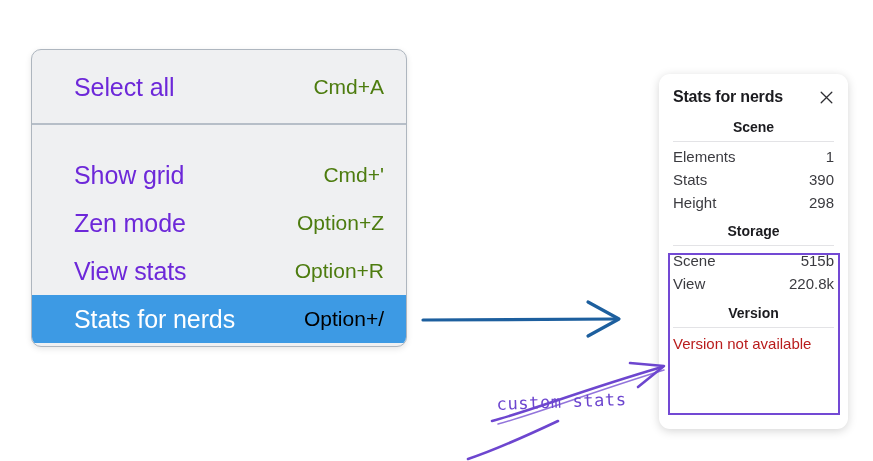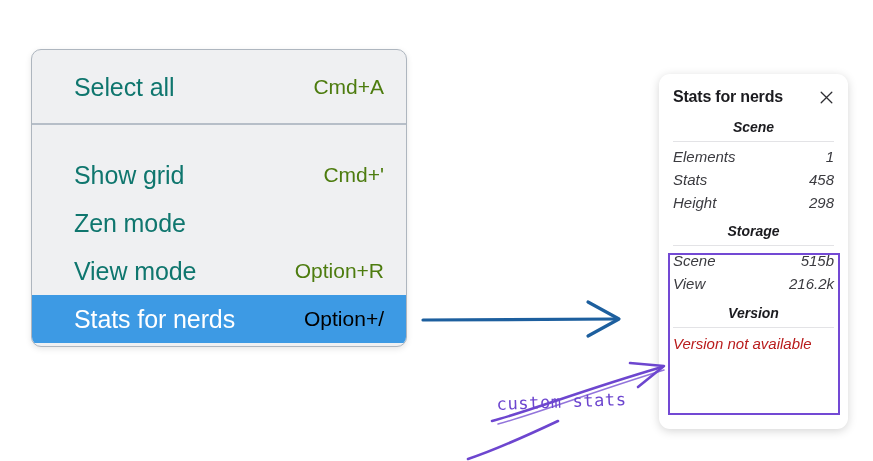--- a/index.html
+++ b/index.html
@@ -45,21 +45,21 @@
     height: 48px;
     padding: 0 22px 0 42px;
     box-sizing: border-box;
     cursor: default;
   }
   .menu-item.highlighted {
     background: #3d9ae4;
   }
   .menu-label {
     font-size: 25px;
-    color: #0f766e;
+    color: #6d28d9;
     letter-spacing: -0.1px;
     white-space: nowrap;
   }
   .menu-shortcut {
     font-size: 21px;
     color: #4d7c0f;
     white-space: nowrap;
   }
   .menu-item.highlighted .menu-label { color: #ffffff; }
   .menu-item.highlighted .menu-shortcut { color: #000000; }
@@ -98,21 +98,21 @@
     font-weight: bold;
     color: #1b1b1f;
     letter-spacing: -0.2px;
   }
   .close-icon {
     width: 17px;
     height: 17px;
     display: block;
     cursor: pointer;
   }
-  .panel-body { padding: 0 14px; font-style: italic; }
+  .panel-body { padding: 0 14px; }
 
   .section-title {
     text-align: center;
     font-size: 14px;
     font-weight: bold;
     color: #1b1b1f;
     padding: 5px 0 6px 0;
   }
   .section-rule {
     height: 1px;
@@ -187,23 +187,24 @@
 
   <div class="menu-separator"></div>
 
   <div class="menu-group menu-group-bottom">
     <div class="menu-item">
       <span class="menu-label">Show grid</span>
       <span class="menu-shortcut">Cmd+'</span>
     </div>
     <div class="menu-item">
       <span class="menu-label">Zen mode</span>
-    </div>
-    <div class="menu-item">
-      <span class="menu-label">View mode</span>
+      <span class="menu-shortcut">Option+Z</span>
+    </div>
+    <div class="menu-item">
+      <span class="menu-label">View stats</span>
       <span class="menu-shortcut">Option+R</span>
     </div>
     <div class="menu-item highlighted">
       <span class="menu-label">Stats for nerds</span>
       <span class="menu-shortcut">Option+/</span>
     </div>
   </div>
 </div>
 
 <svg id="flow-arrow" viewBox="0 0 215 54">
@@ -222,36 +223,36 @@
   <div class="panel-body">
 
     <div class="section-title">Scene</div>
     <div class="section-rule"></div>
     <div class="stat-row">
       <span class="stat-key">Elements</span>
       <span class="stat-val">1</span>
     </div>
     <div class="stat-row">
       <span class="stat-key">Stats</span>
-      <span class="stat-val">458</span>
+      <span class="stat-val">390</span>
     </div>
     <div class="stat-row">
       <span class="stat-key">Height</span>
       <span class="stat-val">298</span>
     </div>
 
     <div class="section-title" style="padding-top:9px">Storage</div>
     <div class="section-rule"></div>
     <div class="stat-row">
       <span class="stat-key">Scene</span>
       <span class="stat-val">515b</span>
     </div>
     <div class="stat-row">
       <span class="stat-key">View</span>
-      <span class="stat-val">216.2k</span>
+      <span class="stat-val">220.8k</span>
     </div>
 
     <div class="section-title" style="padding-top:10px">Version</div>
     <div class="section-rule"></div>
     <div class="single-row">Version not available</div>
   </div>
 </div>
 
 <div id="custom-stats-box"></div>
 

